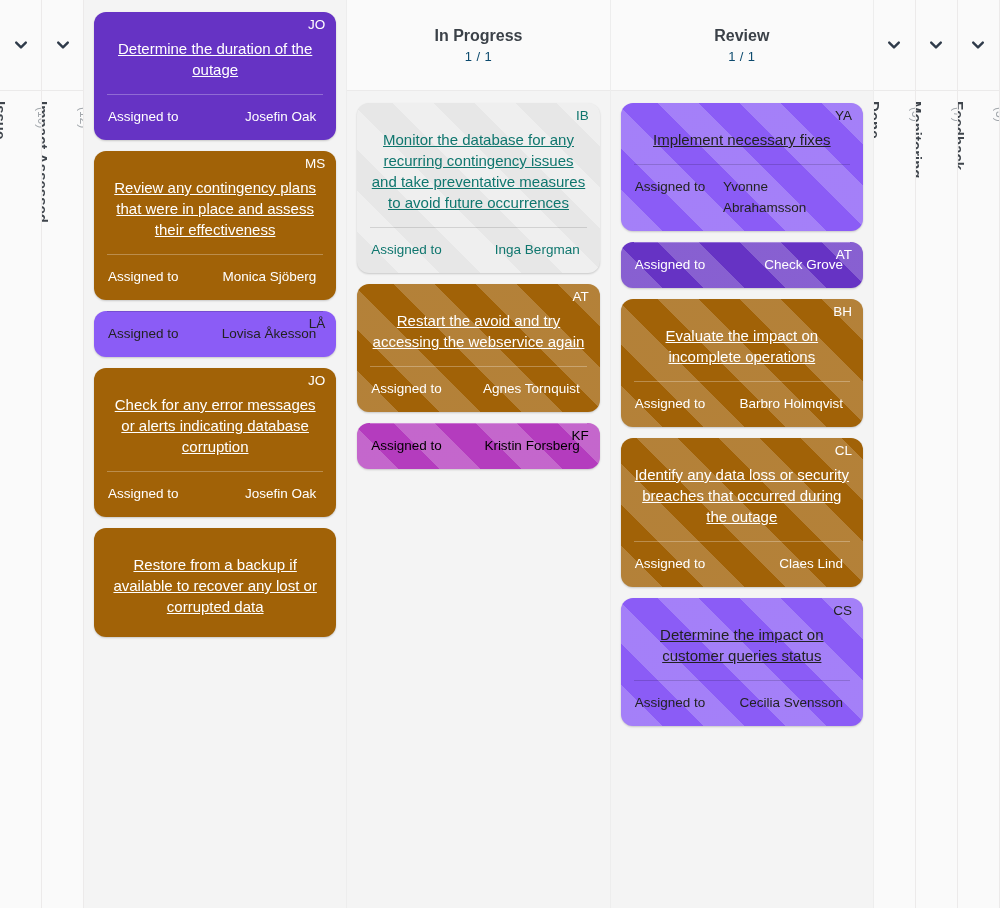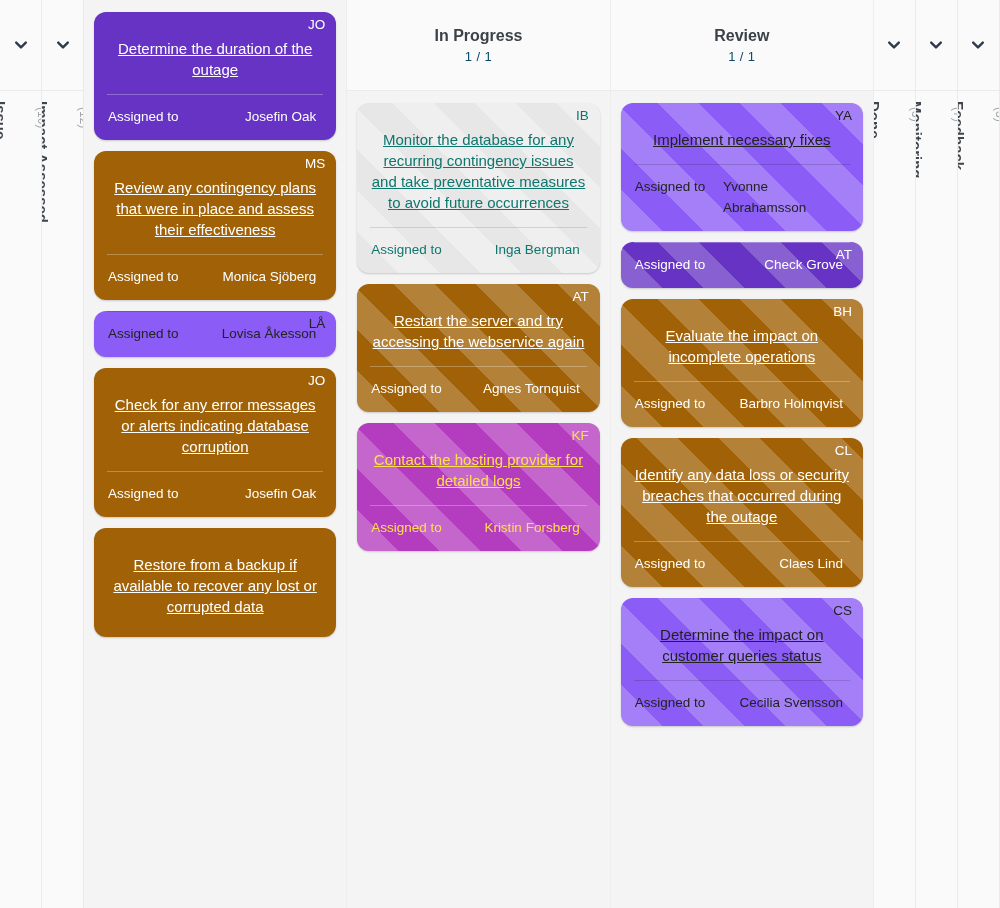--- a/index.html
+++ b/index.html
@@ -171,21 +171,21 @@
 
   
   .c-purple  { background: #6633c4; color: #fff; }
   .c-purple  .divider { background: rgba(255,255,255,.28); }
   .c-pink    { background: #a16207; color: #fff; }
   .c-pink    .divider { background: rgba(255,255,255,.28); }
   .c-gray    { background: #8b5cf6; color: #222; }
   .c-gray    .divider { background: rgba(0,0,0,.15); }
   .c-lightgray { background: #efefef; color: #0f766e; }
   .c-lightgray .divider { background: rgba(0,0,0,.12); }
-  .c-magenta { background: #b43cbe; color: #fde047; }
+  .c-magenta { background: #b43cbe; color: #000000; }
   .c-magenta .divider { background: rgba(255,255,255,.28); }
 
   
   .striped::before {
     content: "";
     position: absolute;
     inset: 0;
     z-index: 1;
     pointer-events: none;
   }
@@ -310,30 +310,29 @@
           <div class="initials">IB</div>
           <div class="card-title">Monitor the database for any recurring contingency issues and take preventative measures to avoid future occurrences</div>
           <div class="divider"></div>
           <div class="card-foot">
             <span>Assigned to</span>
             <span class="who">Inga Bergman</span>
           </div>
         </div>
         <div class="card c-pink striped">
           <div class="initials">AT</div>
-          <div class="card-title">Restart the server and try accessing the webservice again</div>
+          <div class="card-title">Restart the avoid and try accessing the webservice again</div>
           <div class="divider"></div>
           <div class="card-foot">
             <span>Assigned to</span>
             <span class="who">Agnes Tornquist</span>
           </div>
         </div>
         <div class="card c-magenta striped">
           <div class="initials">KF</div>
-          <div class="card-title">Contact the hosting provider for detailed logs</div>
           <div class="divider"></div>
           <div class="card-foot">
             <span>Assigned to</span>
             <span class="who">Kristin Forsberg</span>
           </div>
         </div>
       </div>
     </div>
     <div class="col">
       <div class="col-head">

